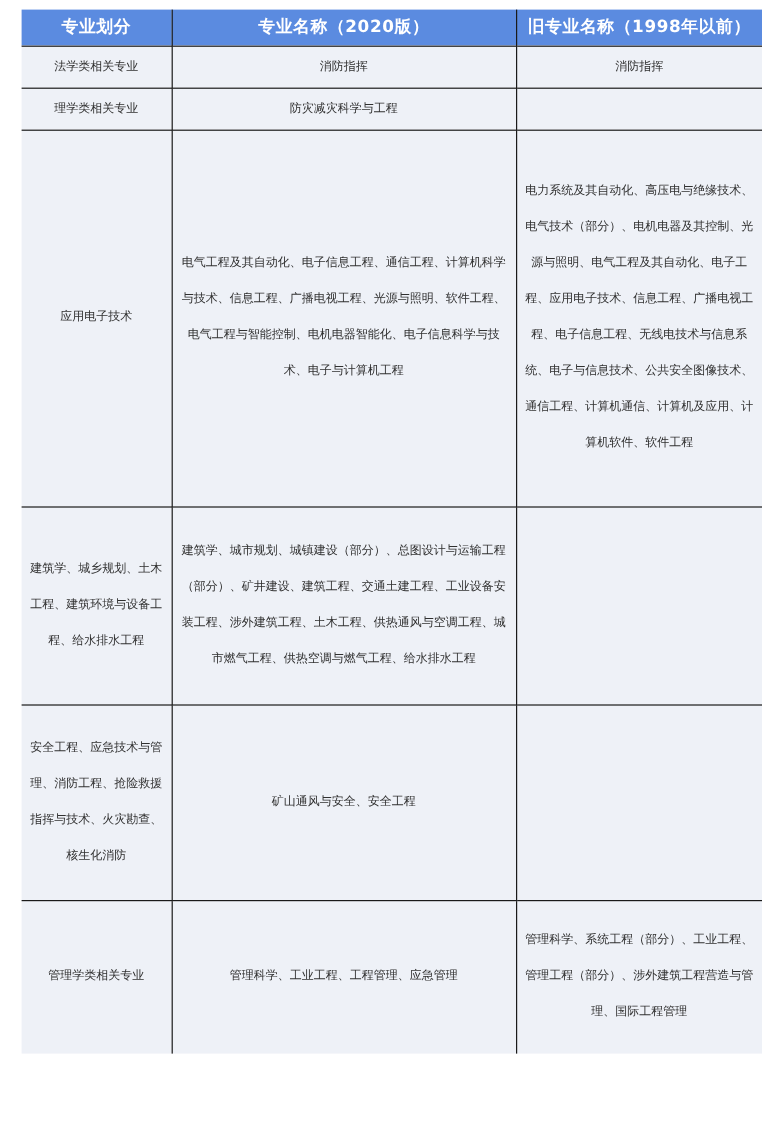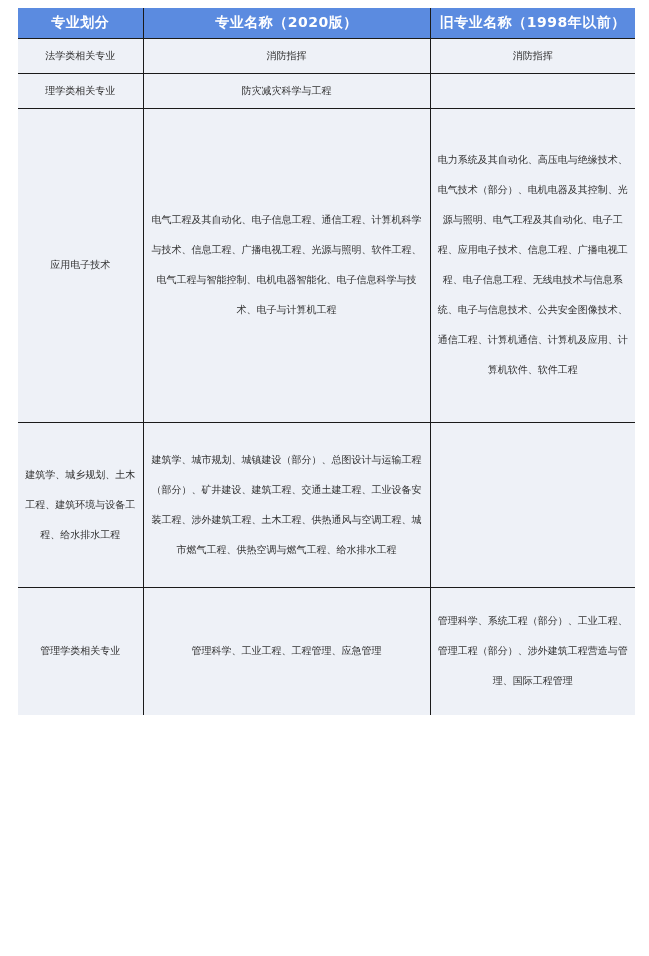--- a/index.html
+++ b/index.html
@@ -103,20 +103,25 @@
       <tr class="rh-314">
         <td>应用电子技术</td>
         <td>电气工程及其自动化、电子信息工程、通信工程、计算机科学与技术、信息工程、广播电视工程、光源与照明、软件工程、电气工程与智能控制、电机电器智能化、电子信息科学与技术、电子与计算机工程</td>
         <td>电力系统及其自动化、高压电与绝缘技术、电气技术（部分）、电机电器及其控制、光源与照明、电气工程及其自动化、电子工程、应用电子技术、信息工程、广播电视工程、电子信息工程、无线电技术与信息系统、电子与信息技术、公共安全图像技术、通信工程、计算机通信、计算机及应用、计算机软件、软件工程</td>
       </tr>
       <tr class="rh-165">
         <td>建筑学、城乡规划、土木工程、建筑环境与设备工程、给水排水工程</td>
         <td>建筑学、城市规划、城镇建设（部分）、总图设计与运输工程（部分）、矿井建设、建筑工程、交通土建工程、工业设备安装工程、涉外建筑工程、土木工程、供热通风与空调工程、城市燃气工程、供热空调与燃气工程、给水排水工程</td>
         <td></td>
       </tr>
+      <tr class="rh-163">
+        <td>安全工程、应急技术与管理、消防工程、抢险救援指挥与技术、火灾勘查、核生化消防</td>
+        <td>矿山通风与安全、安全工程</td>
+        <td></td>
+      </tr>
       <tr class="rh-128">
         <td>管理学类相关专业</td>
         <td>管理科学、工业工程、工程管理、应急管理</td>
         <td>管理科学、系统工程（部分）、工业工程、管理工程（部分）、涉外建筑工程营造与管理、国际工程管理</td>
       </tr>
     </tbody>
   </table>
 </div>
 
 </body></html>

